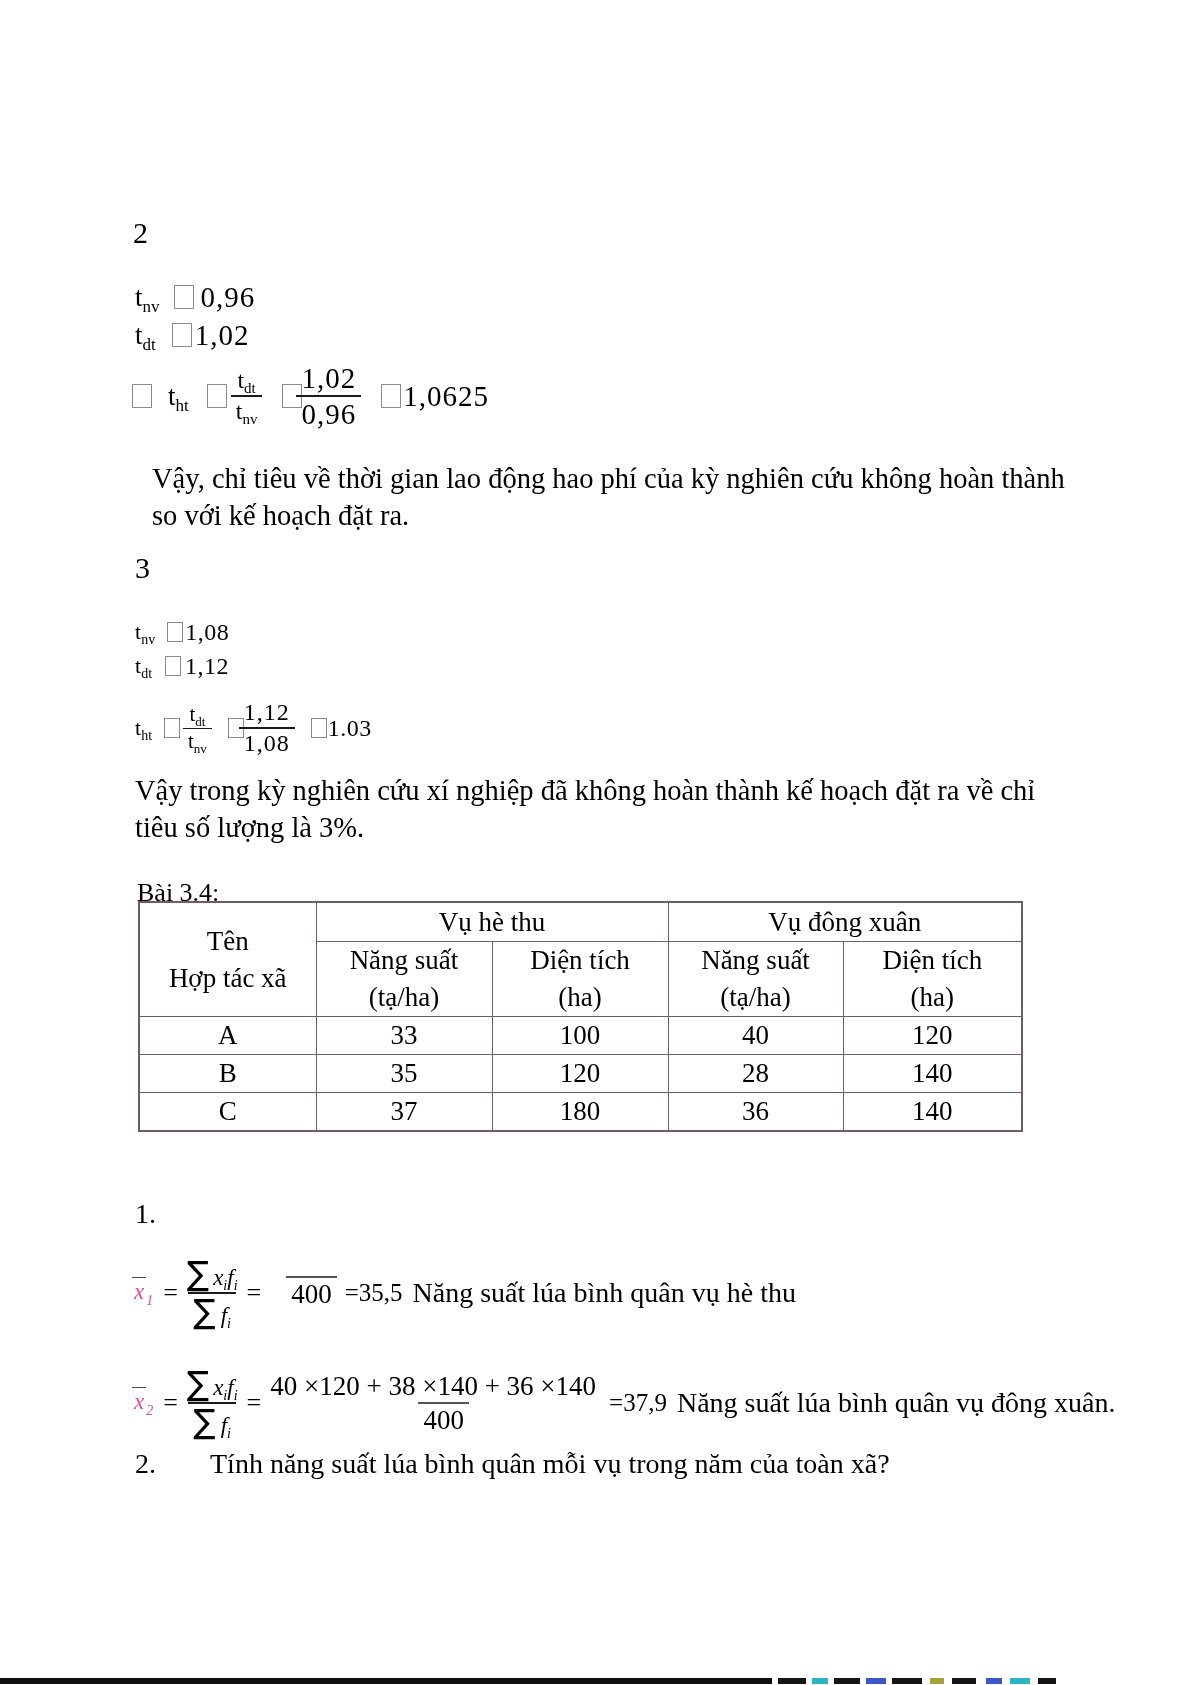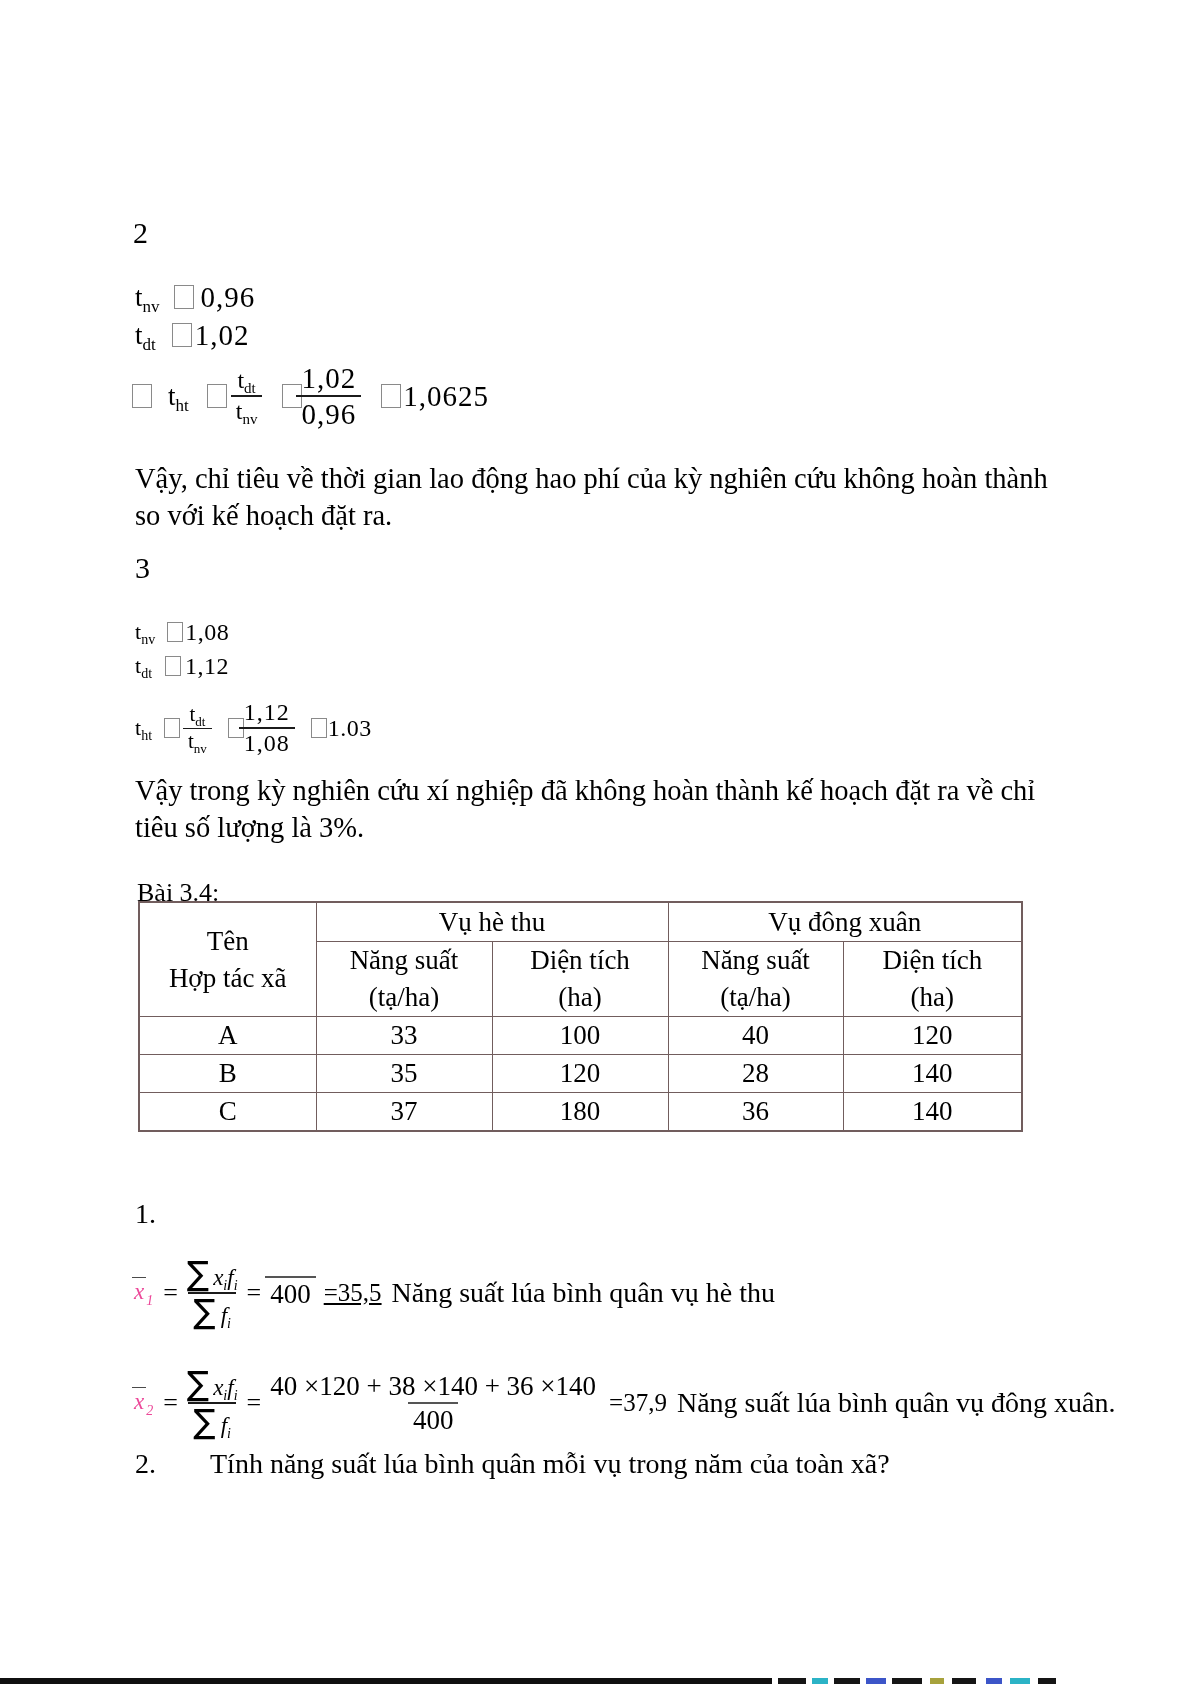--- a/index.html
+++ b/index.html
@@ -26,21 +26,21 @@
   .frac .num, .frac .den { padding:1px 5px; line-height:1.12; white-space:nowrap; }
   .frac .den { border-top:2px solid #1b1b1b; }
   .tfrac .num, .tfrac .den { font-size:24px; }
   .tfrac sub { font-size:15px; vertical-align:-0.35em; line-height:0; }
   .tfrac-s .num, .tfrac-s .den { font-size:21px; }
   .tfrac-s sub { font-size:13px; vertical-align:-0.35em; line-height:0; }
   .tfrac-s .den { border-top-width:1.5px; }
   .nfrac .num, .nfrac .den { font-size:29px; letter-spacing:1px; }
   .nfrac-s .num, .nfrac-s .den { font-size:24px; }
   .exprfrac .num, .exprfrac .den { font-size:27px; }
-  .exprfrac .den { border-top:2px solid #555; }
+  .exprfrac .den { border-top:2px solid #555;margin-left:21px; }
 
   .it { font-style:italic; }
   .sigma { font-size:33px; line-height:1; font-family:"DejaVu Sans", sans-serif; }
   .sumfrac .num, .sumfrac .den { font-size:23px; }
   .sumfrac sub { font-size:14px; vertical-align:-0.35em; line-height:0; }
   .lhs { color:#ec4899; white-space:nowrap; }
   .lhs .xbar { display:inline-block; border-top:1.6px solid #4a4a4a; line-height:1; padding:2px 2px 0 2px; font-size:23px; }
   .lhs sub { font-size:14px; vertical-align:-0.45em; }
   .eq { font-size:26px; padding:0 4px; }
   .res { font-size:25px; white-space:nowrap; }
@@ -100,21 +100,21 @@
     </span>
     <span class="bx" style="margin-left:20px; margin-right:-6px;"></span>
     <span class="frac nfrac">
       <span class="num">1,02</span>
       <span class="den">0,96</span>
     </span>
     <span class="bx" style="margin-left:20px;"></span>
     <span class="val" style="margin-left:2px;">1,0625</span>
   </div>
 
-  <div class="abs para" style="left:135px; top:460px; width:932px;">Vậy, chỉ tiêu về thời gian lao động hao phí của kỳ nghiên cứu không hoàn thành so với kế hoạch đặt ra.</div>
+  <div class="abs para" style="left:152px; top:460px; width:932px;">Vậy, chỉ tiêu về thời gian lao động hao phí của kỳ nghiên cứu không hoàn thành so với kế hoạch đặt ra.</div>
 
   <div class="abs secnum" style="left:135px; top:551px;">3</div>
 
   <div class="abs row" style="left:135px; top:618px; height:28px;">
     <span class="tv-s"><span>t</span><sub>nv</sub></span>
     <span class="bx bx-s" style="margin-left:12px;"></span>
     <span class="val-s" style="margin-left:2px;">1,08</span>
   </div>
 
   <div class="abs row" style="left:135px; top:652px; height:28px;">
@@ -210,21 +210,21 @@
     <span class="lhs"><span class="xbar"><span class="it">x</span></span><sub class="it">1</sub></span>
     <span class="eq" style="margin-left:6px;">=</span>
     <span class="frac sumfrac">
       <span class="num"><span class="sigma">∑</span><span class="it" style="margin-left:4px;">x</span><sub class="it">i</sub><span class="it">f</span><sub class="it">i</sub></span>
       <span class="den"><span class="sigma">∑</span><span class="it" style="margin-left:5px;">f</span><sub class="it">i</sub></span>
     </span>
     <span class="eq">=</span>
     <span class="frac exprfrac">
       <span class="den">400</span>
     </span>
-    <span class="res" style="margin-left:8px;text-decoration:underline;">=35,5</span>
+    <span class="res" style="margin-left:8px;">=35,5</span>
     <span class="cap">Năng suất lúa bình quân vụ hè thu</span>
   </div>
 
   <div class="abs row" style="left:132px; top:1358px; height:90px;">
     <span class="lhs"><span class="xbar"><span class="it">x</span></span><sub class="it">2</sub></span>
     <span class="eq" style="margin-left:6px;">=</span>
     <span class="frac sumfrac">
       <span class="num"><span class="sigma">∑</span><span class="it" style="margin-left:4px;">x</span><sub class="it">i</sub><span class="it">f</span><sub class="it">i</sub></span>
       <span class="den"><span class="sigma">∑</span><span class="it" style="margin-left:5px;">f</span><sub class="it">i</sub></span>
     </span>

